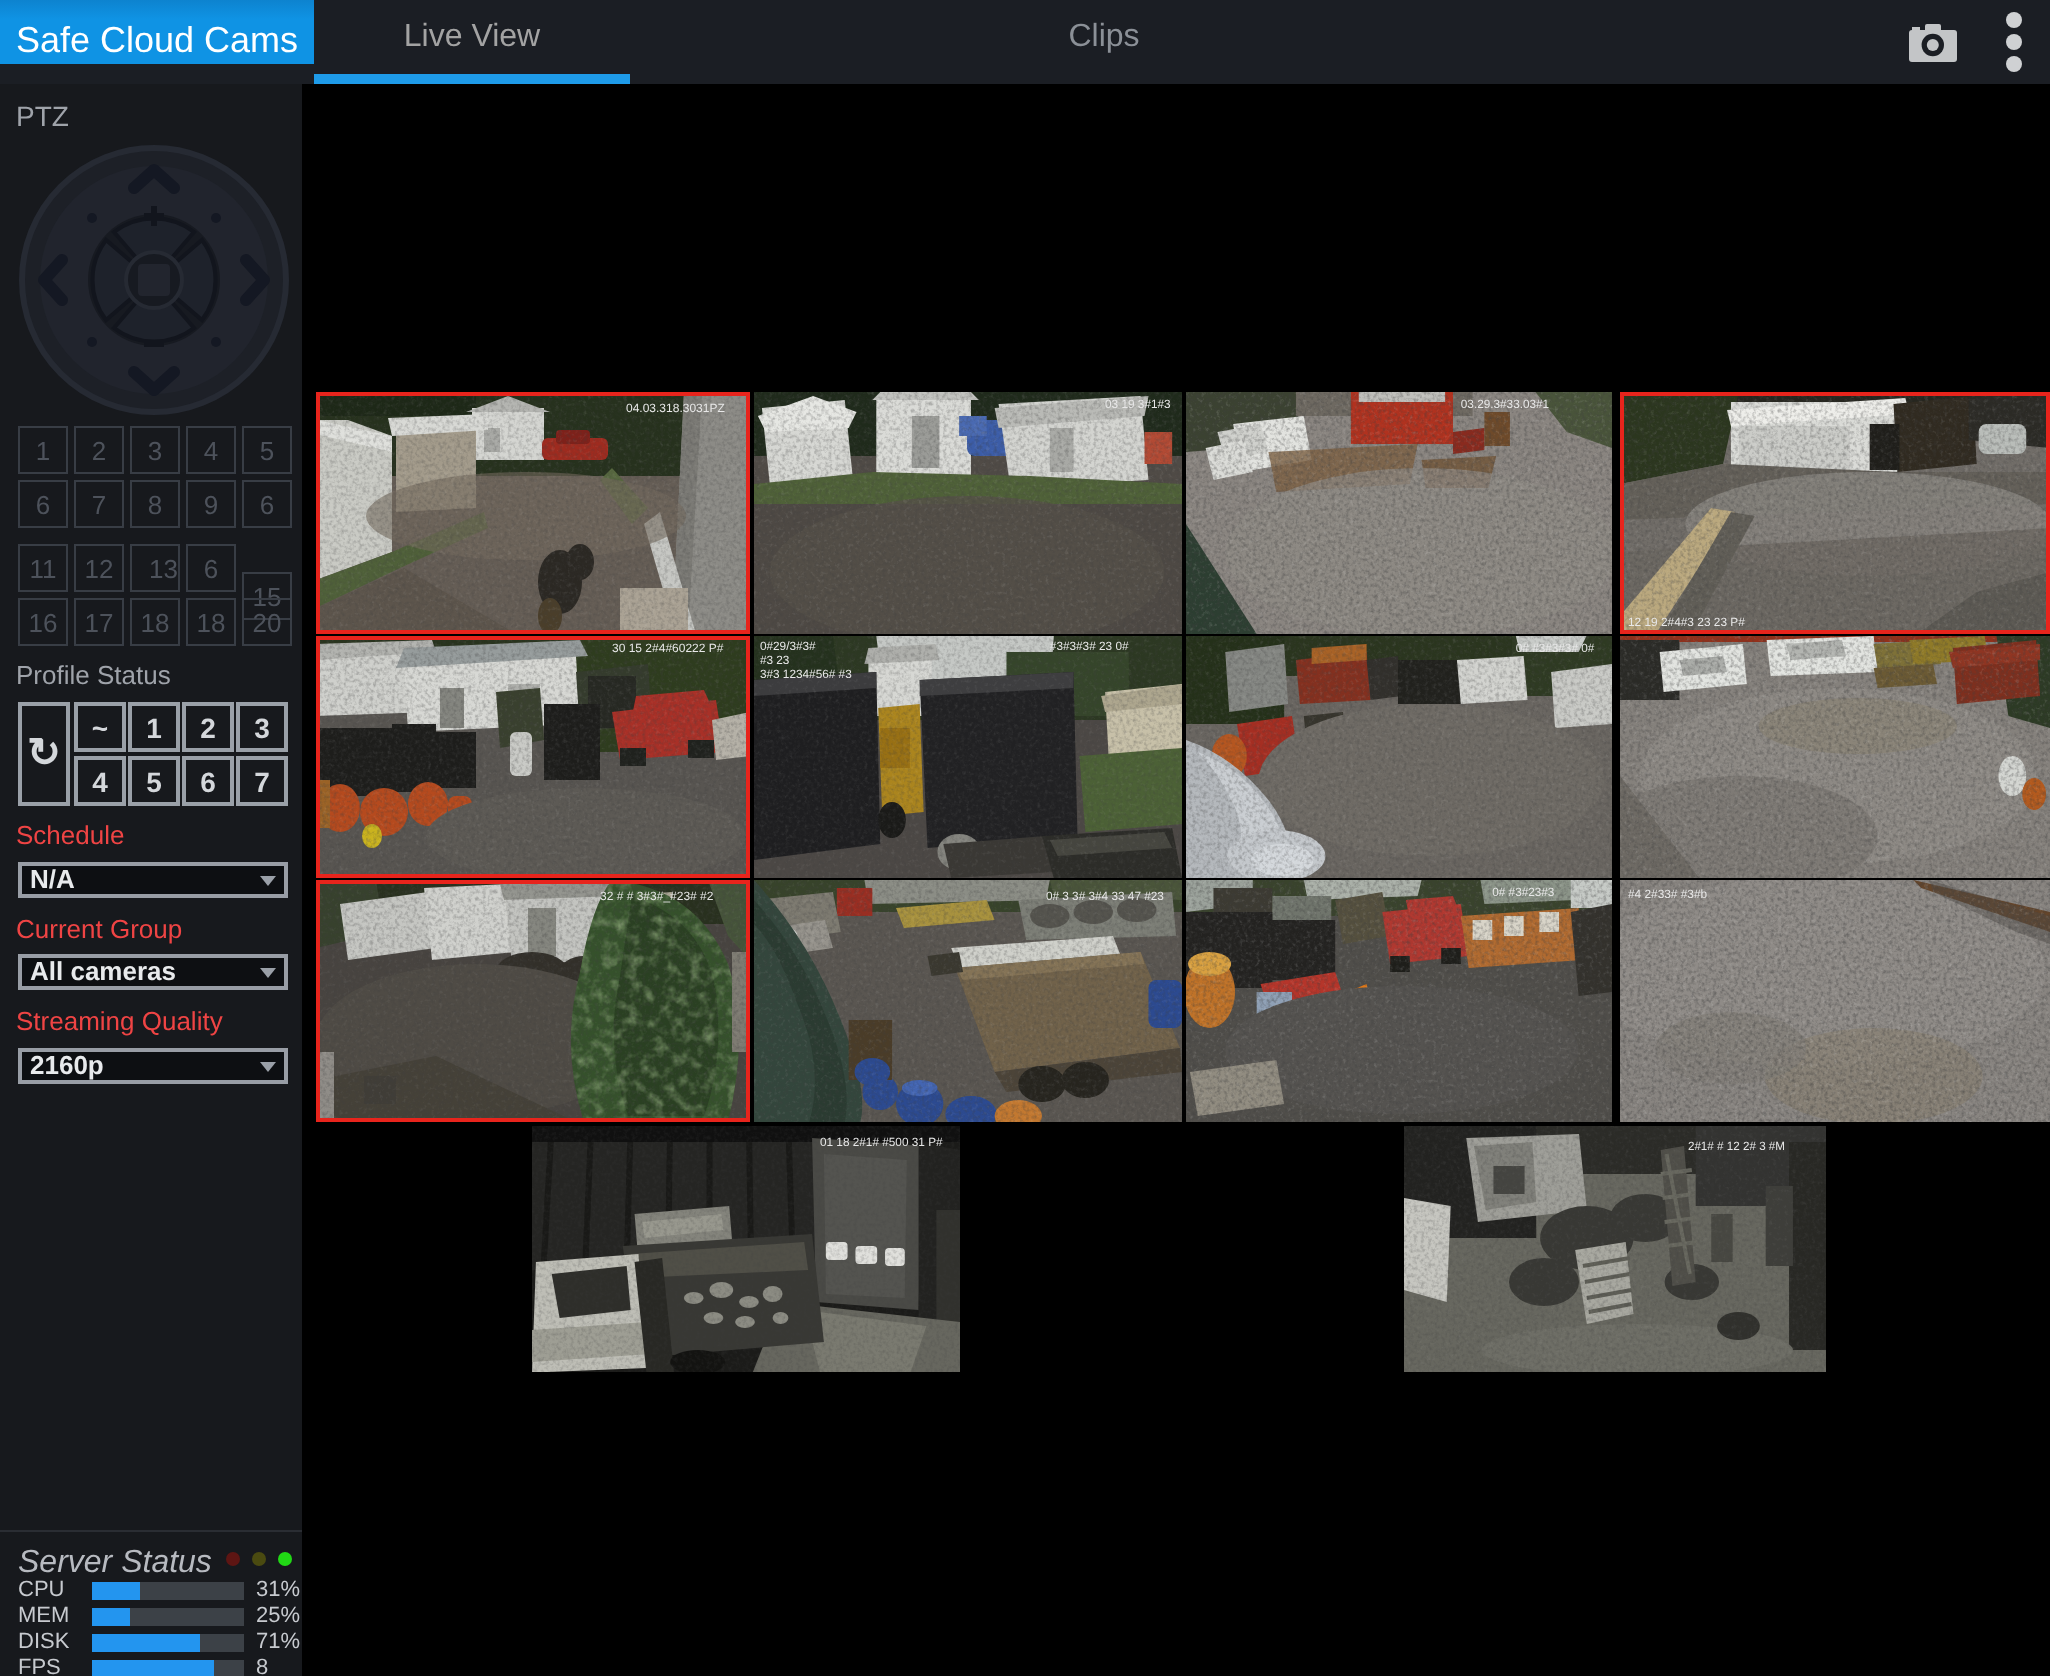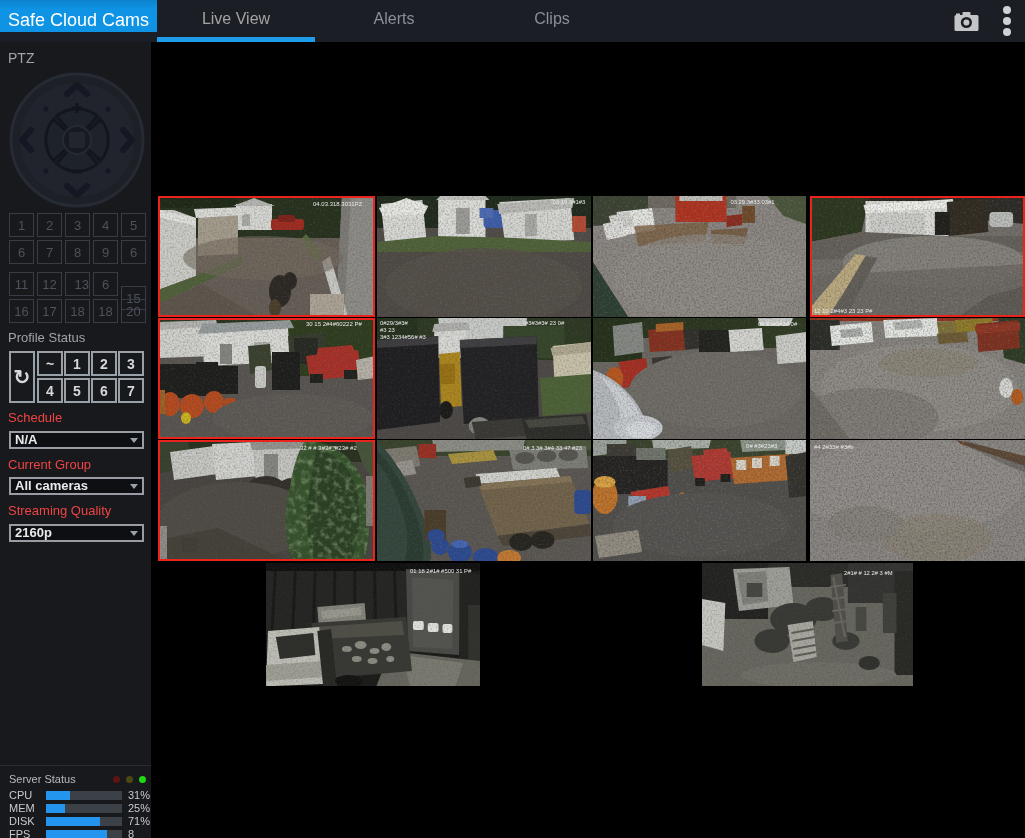--- a/index.html
+++ b/index.html
@@ -21,39 +21,38 @@
 
 .numbtn { position:absolute; width:25px; height:24px; border:1px solid #383d45; color:#4d525b; font-size:13px; text-align:center; line-height:23px; }
 
 #proflabel { position:absolute; left:8px; top:288px; color:#9fa3aa; font-size:13px; }
 .pbtn { position:absolute; border:2px solid #9aa0a8; color:#d4d7db; font-size:14px; font-weight:bold; text-align:center; }
 .label2 { position:absolute; left:8px; color:#ef4444; font-size:13px; }
 .sel { position:absolute; left:9px; width:135px; height:18px; background:#0d0f12; border:2px solid #989da5; color:#e8eaec; font-size:13px; font-weight:bold; line-height:14px; padding-left:4px; }
 .sel .car { position:absolute; right:4px; top:5px; width:0; height:0; border-left:4px solid transparent; border-right:4px solid transparent; border-top:5px solid #9aa0a8; }
 
 #sstat { position:absolute; left:0px; top:723px; width:151px; height:73px; border-top:1px solid #2a2d33; padding-top:9px; }
-#sstat .ttl { position:absolute; left:9px; top:7px; color:#b7bac0; font-size:11px; }
+#sstat .ttl { position:absolute; left:9px; top:7px; color:#b7bac0; font-size:16px;font-style:italic; }
 .dot { position:absolute; width:7px; height:7px; border-radius:50%; top:10px; }
 .srow { position:absolute; left:9px; height:9px; color:#c7cacf; font-size:11px; }
 .srow .lbl { position:absolute; left:0; top:-2px; }
 .srow .track { position:absolute; left:37px; top:0; width:76px; height:9px; background:#3c4147; }
 .srow .fill { position:absolute; left:0; top:0; height:9px; background:#2395ef; }
 .srow .pct { position:absolute; left:119px; top:-2px; }
 
 .tile { position:absolute; overflow:hidden; }
 .tile svg { display:block; width:100%; height:100%; }
 .redb { outline:2px solid #e8241c; outline-offset:-2px; }
 .ts { font-size:6px; fill:#e8e8e8; font-family:"Liberation Sans",sans-serif; }
 </style>
 </head>
 <body>
 
 <div id="topbar">
   <div class="tab" id="tab1">Live View</div>
-  <div class="tab" id="tab2">Alerts</div>
   <div class="tab" id="tab3">Clips</div>
   <div id="camicon">
     <svg width="32" height="24" viewBox="0 0 32 24">
       <rect x="4.5" y="5" width="24" height="16" rx="1.5" fill="#c3c5c7"></rect>
       <rect x="12.5" y="2" width="8" height="5" rx="1" fill="#c3c5c7"></rect>
       <rect x="6" y="3.5" width="4" height="2.5" fill="#c3c5c7"></rect>
       <circle cx="16.4" cy="12.5" r="5.6" fill="#1b1e24"></circle>
       <circle cx="16.4" cy="12.5" r="3" fill="#c3c5c7"></circle>
     </svg>
   </div>

